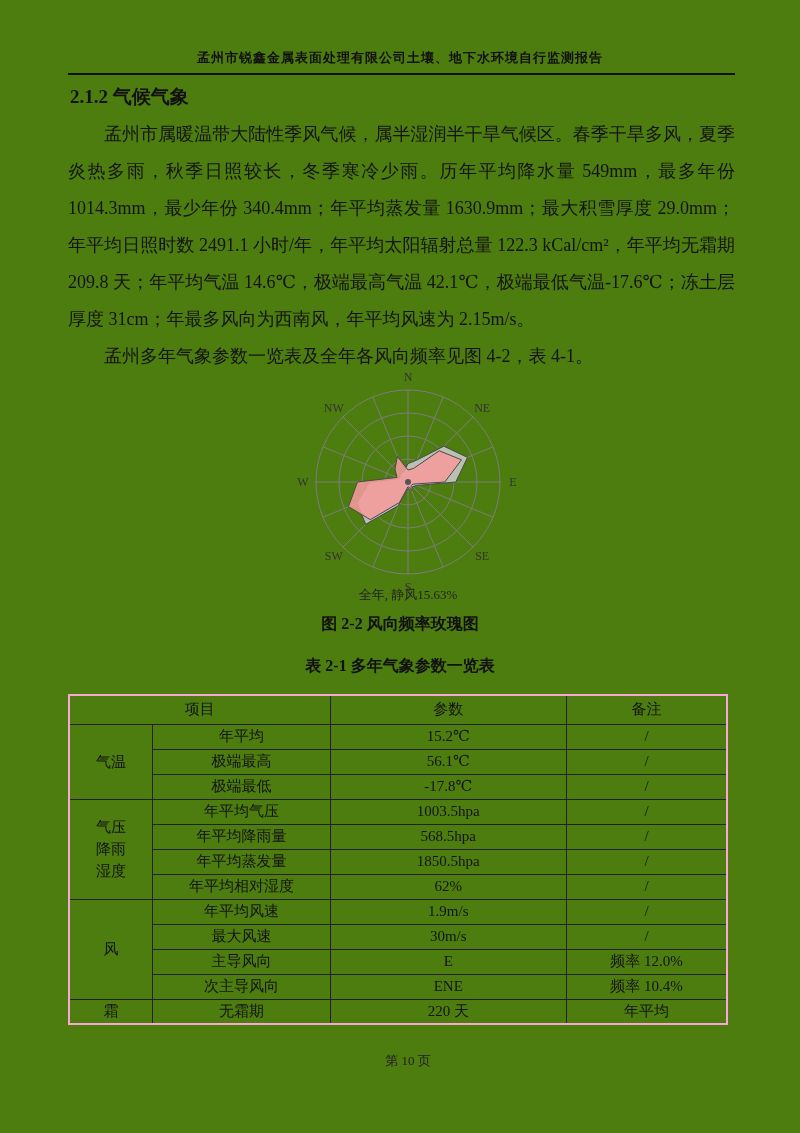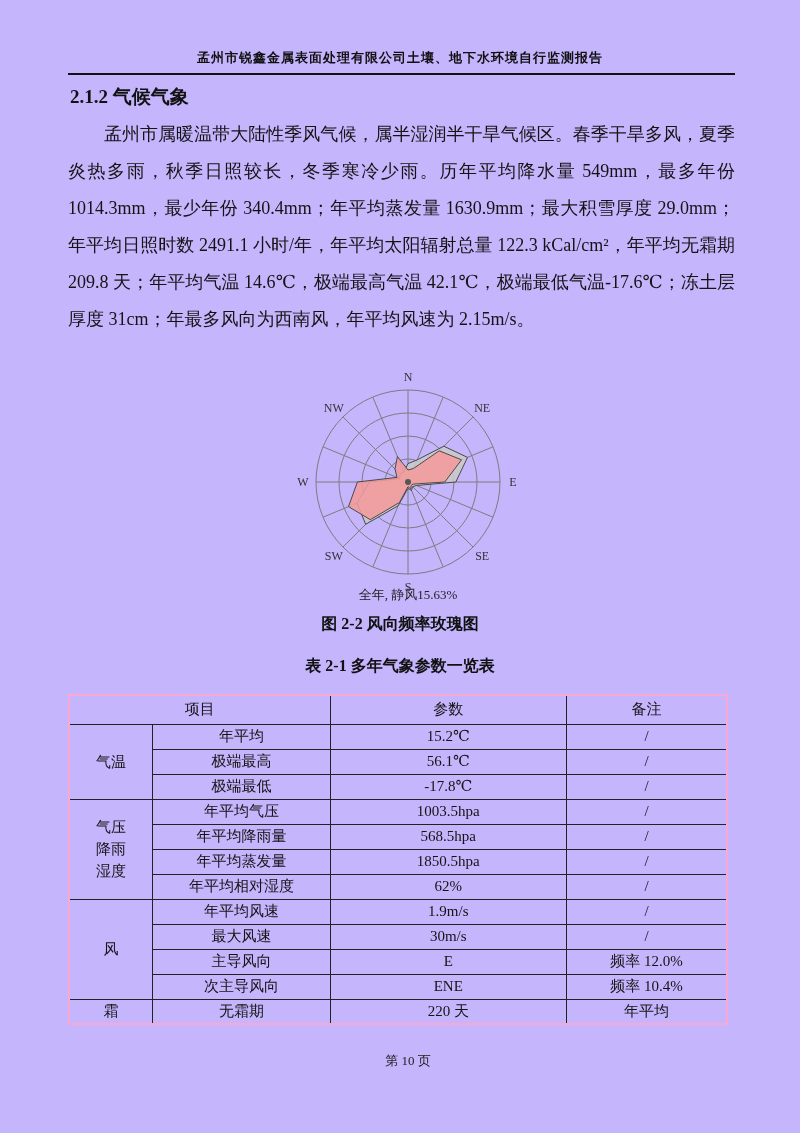--- a/index.html
+++ b/index.html
@@ -2,21 +2,21 @@
 <html><head>
 <meta charset="utf-8">
 <style>
   * { box-sizing: border-box; }
   html, body { margin: 0; padding: 0; background: #ffffff; }
   .page {
     position: relative;
     width: 800px;
     height: 1133px;
     margin: 0 auto;
-    background: #c4b5fd;
+    background: #4d7c0f;
     font-family: "Liberation Serif", "DejaVu Serif", serif;
     color: #1a1a1a;
     overflow: hidden;
   }
   .doc-header-text {
     position: absolute;
     top: 49px; left: 0;
     width: 100%;
     text-align: center;
     font-weight: bold;
@@ -121,20 +121,21 @@
 
 <div class="page">
 
   <div class="doc-header-text">孟州市锐鑫金属表面处理有限公司土壤、地下水环境自行监测报告</div>
   <div class="doc-header-rule"></div>
 
   <h2 class="section-heading">2.1.2 气候气象</h2>
 
   <div class="body-block">
     <p class="body-para">孟州市属暖温带大陆性季风气候，属半湿润半干旱气候区。春季干旱多风，夏季炎热多雨，秋季日照较长，冬季寒冷少雨。历年平均降水量 549mm，最多年份 1014.3mm，最少年份 340.4mm；年平均蒸发量 1630.9mm；最大积雪厚度 29.0mm；年平均日照时数 2491.1 小时/年，年平均太阳辐射总量 122.3 kCal/cm²，年平均无霜期 209.8 天；年平均气温 14.6℃，极端最高气温 42.1℃，极端最低气温-17.6℃；冻土层厚度 31cm；年最多风向为西南风，年平均风速为 2.15m/s。</p>
+    <p class="body-para">孟州多年气象参数一览表及全年各风向频率见图 4-2，表 4-1。</p>
   </div>
 
   <figure class="rose-figure">
     <svg id="rose-svg" class="rose-svg" width="270" height="220" viewBox="0 0 270 220">
         <circle cx="135" cy="110" r="23.0" fill="none" stroke="#7d7d7d" stroke-width="1"></circle>
         <circle cx="135" cy="110" r="46.0" fill="none" stroke="#7d7d7d" stroke-width="1"></circle>
         <circle cx="135" cy="110" r="69.0" fill="none" stroke="#7d7d7d" stroke-width="1"></circle>
         <circle cx="135" cy="110" r="92.0" fill="none" stroke="#7d7d7d" stroke-width="1"></circle>
         <line x1="135" y1="110" x2="135.0" y2="18.0" stroke="#7d7d7d" stroke-width="1"></line>
         <line x1="135" y1="110" x2="170.2" y2="25.0" stroke="#7d7d7d" stroke-width="1"></line>

